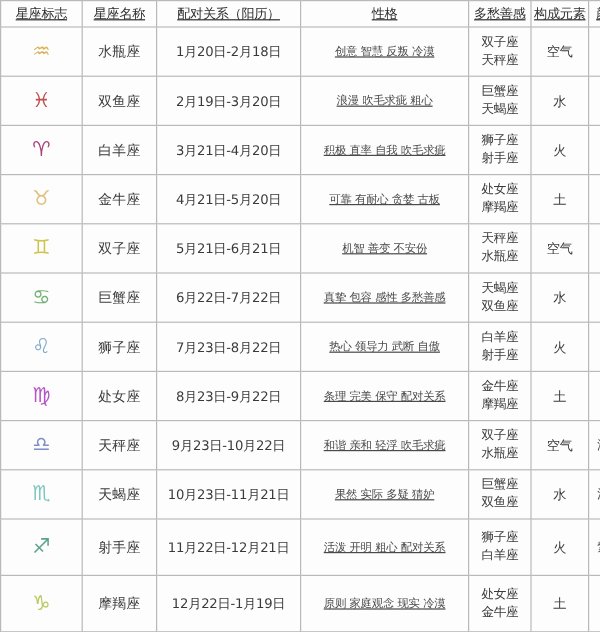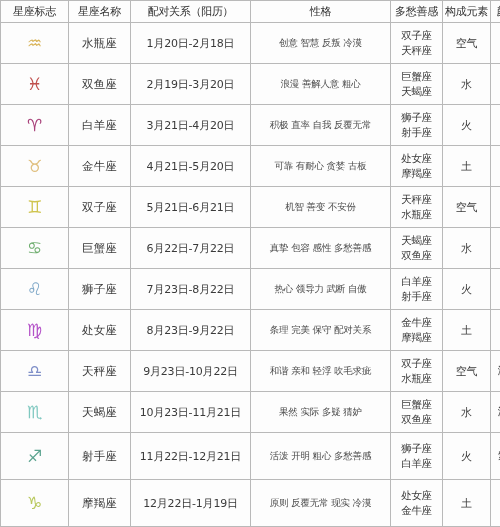--- a/index.html
+++ b/index.html
@@ -38,20 +38,21 @@
   col.c-pair  { width: 52px; }
   col.c-elem  { width: 48px; }
   col.c-color { width: 34px; }
 
   thead tr { height: 22px; }
   thead th {
     font-size: 11px;
     color: #2e2e2e;
     letter-spacing: -0.3px;
     white-space: nowrap;
+    text-decoration: underline;
   }
   tbody tr { height: 41px; }
   tbody tr.tall { height: 47px; }
 
   .cell-sym {
     font-size: 17px;
     line-height: 1;
   }
   .cell-name {
     font-size: 11.5px;
@@ -63,20 +64,21 @@
     letter-spacing: -0.2px;
     white-space: nowrap;
   }
   .cell-pers {
     font-size: 9.5px;
     color: #4a4a4a;
     letter-spacing: -0.2px;
     text-align: left;
     padding-left: 3px;
     white-space: nowrap;
+    text-decoration: underline;
   }
   .cell-pair {
     font-size: 10.5px;
     line-height: 1.45;
     letter-spacing: -0.3px;
     white-space: nowrap;
   }
   .cell-elem {
     font-size: 11px;
     letter-spacing: -0.2px;
@@ -125,33 +127,33 @@
           <span class="pair-line">双子座</span>
           <span class="pair-line">天秤座</span>
         </td>
         <td class="cell-elem">空气</td>
         <td class="cell-color">黑</td>
       </tr>
       <tr>
         <td class="cell-sym" style="color: rgb(192, 80, 77);">♓</td>
         <td class="cell-name">双鱼座</td>
         <td class="cell-date">2月19日-3月20日</td>
-        <td class="cell-pers">浪漫 善解人意 粗心</td>
+        <td class="cell-pers">浪漫 吹毛求疵 粗心</td>
         <td class="cell-pair">
           <span class="pair-line">巨蟹座</span>
           <span class="pair-line">天蝎座</span>
         </td>
         <td class="cell-elem">水</td>
         <td class="cell-color">蓝</td>
       </tr>
       <tr>
         <td class="cell-sym" style="color: rgb(168, 66, 122);">♈</td>
         <td class="cell-name">白羊座</td>
         <td class="cell-date">3月21日-4月20日</td>
-        <td class="cell-pers">积极 直率 自我 反覆无常</td>
+        <td class="cell-pers">积极 直率 自我 吹毛求疵</td>
         <td class="cell-pair">
           <span class="pair-line">狮子座</span>
           <span class="pair-line">射手座</span>
         </td>
         <td class="cell-elem">火</td>
         <td class="cell-color">红</td>
       </tr>
       <tr>
         <td class="cell-sym" style="color: rgb(224, 192, 128);">♉</td>
         <td class="cell-name">金牛座</td>
@@ -233,33 +235,33 @@
           <span class="pair-line">巨蟹座</span>
           <span class="pair-line">双鱼座</span>
         </td>
         <td class="cell-elem">水</td>
         <td class="cell-color">深红</td>
       </tr>
       <tr class="tall">
         <td class="cell-sym" style="color: rgb(91, 163, 143);">♐</td>
         <td class="cell-name">射手座</td>
         <td class="cell-date">11月22日-12月21日</td>
-        <td class="cell-pers">活泼 开明 粗心 多愁善感</td>
+        <td class="cell-pers">活泼 开明 粗心 配对关系</td>
         <td class="cell-pair">
           <span class="pair-line">狮子座</span>
           <span class="pair-line">白羊座</span>
         </td>
         <td class="cell-elem">火</td>
         <td class="cell-color">紫红</td>
       </tr>
       <tr class="tall">
         <td class="cell-sym" style="color: rgb(184, 200, 91);">♑</td>
         <td class="cell-name">摩羯座</td>
         <td class="cell-date">12月22日-1月19日</td>
-        <td class="cell-pers">原则 反覆无常 现实 冷漠</td>
+        <td class="cell-pers">原则 家庭观念 现实 冷漠</td>
         <td class="cell-pair">
           <span class="pair-line">处女座</span>
           <span class="pair-line">金牛座</span>
         </td>
         <td class="cell-elem">土</td>
         <td class="cell-color">黑</td>
       </tr>
     </tbody>
 </table>
 

